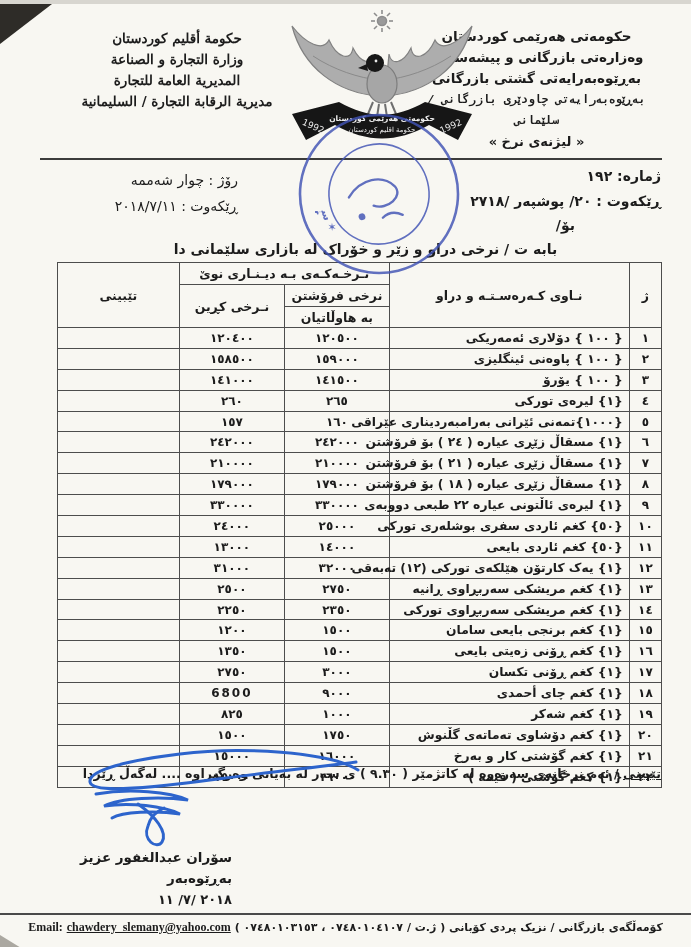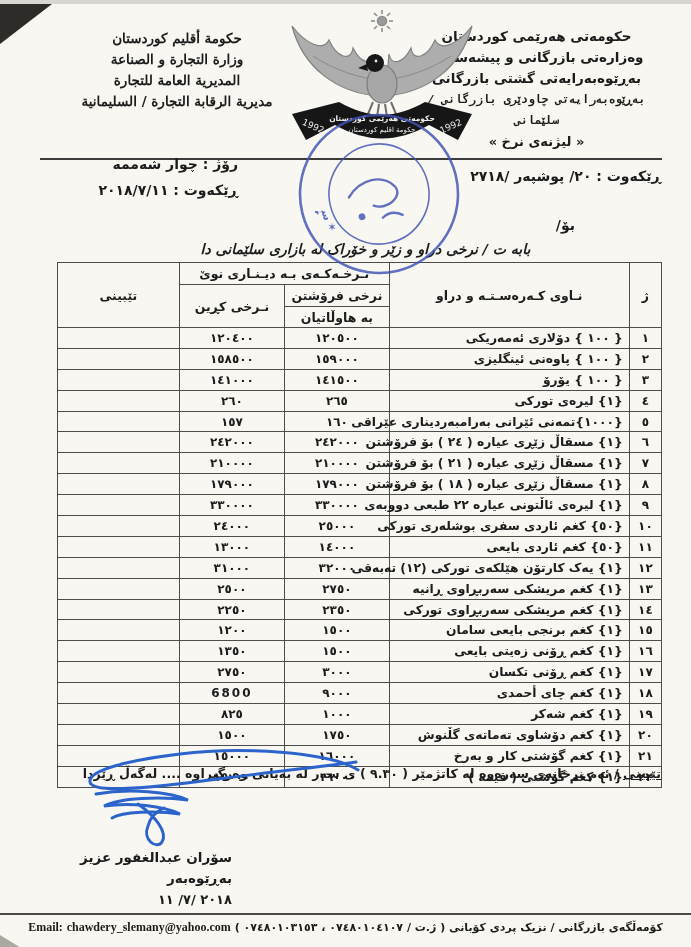--- a/index.html
+++ b/index.html
@@ -21,29 +21,29 @@
   .hdr-right{position:absolute;top:22px;right:22px;width:265px;text-align:center;
     direction:rtl;font-weight:bold;font-size:13.5px;line-height:21px;}
   .hdr-right .small-line{font-size:11.5px;font-family:Liberation Mono, monospace;}
   .hdr-right .committee-line{font-size:13px;letter-spacing:1px;}
 
   .emblem{position:absolute;top:4px;left:279px;width:206px;height:150px;z-index:1;}
   .stamp{position:absolute;top:104px;left:293px;width:172px;height:172px;z-index:3;
     opacity:.82;transform:rotate(-14deg);}
   .divider{position:absolute;top:154px;left:40px;width:622px;height:2px;background:#3c3c3c;z-index:0;}
 
-  .meta-left{position:absolute;top:147px;left:88px;width:150px;direction:rtl;text-align:right;
-    font-weight:bold;font-size:14px;line-height:26px;}
+  .meta-left{position:absolute;top:163px;left:88px;width:150px;direction:rtl;text-align:right;
+    font-weight:normal;font-size:14px;line-height:26px;}
   .meta-right{position:absolute;top:160px;right:30px;width:210px;direction:rtl;text-align:right;
     font-weight:bold;font-size:14px;line-height:25px;}
   .to-line{position:absolute;top:213px;right:116px;direction:rtl;
     font-weight:bold;font-size:14px;text-align:right;}
 
   .subject{position:absolute;top:237px;left:100px;right:60px;text-align:center;
-    direction:rtl;font-weight:bold;font-size:14px;font-style:italic;}
+    direction:rtl;font-weight:bold;font-size:14px;}
 
   
   table.price-table{position:absolute;top:258px;right:29px;width:605px;
     border-collapse:collapse;direction:rtl;table-layout:fixed;}
   .price-table th,.price-table td{border:1px solid #4d4d4d;padding:0 4px;
     overflow:visible;white-space:nowrap;}
   .price-table thead th{font-size:12.5px;font-weight:bold;text-align:center;}
   .th-group{height:21px;}
   .th-sub{height:21px;}
   .th-sub2{height:20px;}
@@ -65,21 +65,21 @@
   .signature{position:absolute;top:742px;left:58px;width:315px;height:108px;z-index:4;}
 
   .sig-block{position:absolute;top:843px;left:52px;width:180px;text-align:right;
     direction:rtl;font-weight:bold;font-size:13.5px;line-height:21px;}
   .sig-block .sig-date{letter-spacing:1px;font-size:13px;}
 
   .footer-rule{position:absolute;top:909px;left:0;width:691px;height:2px;background:#4a4a4a;}
   .footer{position:absolute;top:916px;left:20px;right:20px;direction:rtl;text-align:center;
     font-size:11px;font-weight:bold;white-space:nowrap;}
   .footer .email-label,.footer .email{font-family:"Liberation Serif","DejaVu Serif",serif;font-size:12px;}
-  .footer .email{}
+  .footer .email{text-decoration:underline;}
 </style>
 </head>
 <body>
 
 <div class="page">
 
   <div class="corner-tl"></div>
   <div class="corner-bl"></div>
 
   <div class="hdr-left">
@@ -143,20 +143,21 @@
     </text>
     <path d="M-30,-4 C-14,-20 8,-18 17,-4 C24,8 4,18 -8,10 M-2,24 q10,-6 20,2" fill="none" stroke="#4153b5" stroke-width="2.4" stroke-linecap="round"></path>
     <circle cx="-22" cy="18" r="3.4" fill="#4153b5"></circle>
   </svg>
 
   <div class="meta-left">
     <div>رۆژ : چوار شەممە</div>
     <div>ڕێکەوت : ٢٠١٨/٧/١١</div>
   </div>
   <div class="meta-right">
+    <div>ژمارە: ١٩٢</div>
     <div>ڕێکەوت : ٢٠/ پوشپەر /٢٧١٨</div>
   </div>
   <div class="to-line">بۆ/</div>
 
   <div class="subject">بابە ت / نرخی دراو و زێر و خۆراک لە بازاری سلێمانی دا</div>
 
   <table class="price-table">
     <colgroup>
       <col class="col-no">
         <col class="col-name">

